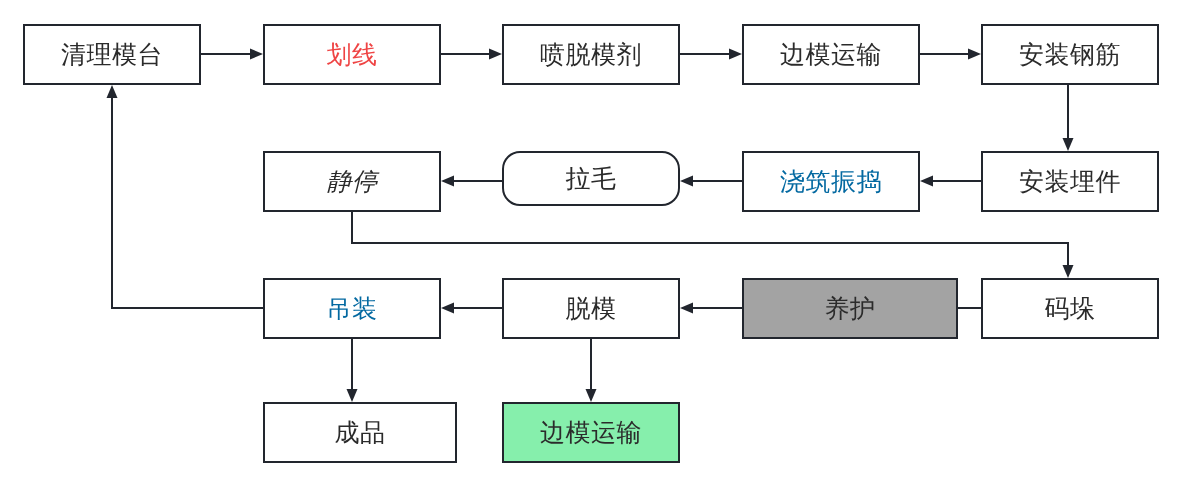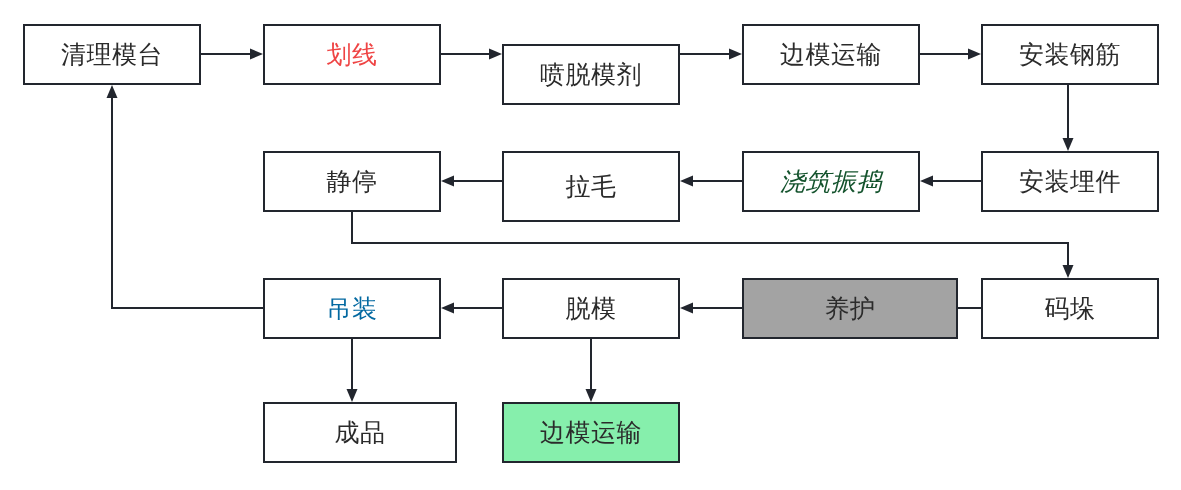--- a/index.html
+++ b/index.html
@@ -85,37 +85,37 @@
       </g>
   </svg>
 
   <div id="nodes-layer">
       <div class="node" style="left: 23px; top: 24px; width: 178px; height: 61px; border-color: rgb(34, 38, 46); border-width: 2px; background: rgb(255, 255, 255);">
         <span class="node-label" style="color: rgb(43, 43, 43);">清理模台</span>
       </div>
       <div class="node" style="left: 263px; top: 24px; width: 178px; height: 61px; border-color: rgb(34, 38, 46); border-width: 2px; background: rgb(255, 255, 255);">
         <span class="node-label" style="color: #ef4444;">划线</span>
       </div>
-      <div class="node" style="left: 502px; top: 24px; width: 178px; height: 61px; border-color: rgb(34, 38, 46); border-width: 2px; background: rgb(255, 255, 255); margin-top: 20px;">
+      <div class="node" style="left: 502px; top: 24px; width: 178px; height: 61px; border-color: rgb(34, 38, 46); border-width: 2px; background: rgb(255, 255, 255);">
         <span class="node-label" style="color: rgb(43, 43, 43);">喷脱模剂</span>
       </div>
       <div class="node" style="left: 742px; top: 24px; width: 178px; height: 61px; border-color: rgb(34, 38, 46); border-width: 2px; background: rgb(255, 255, 255);">
         <span class="node-label" style="color: rgb(43, 43, 43);">边模运输</span>
       </div>
       <div class="node" style="left: 981px; top: 24px; width: 178px; height: 61px; border-color: rgb(34, 38, 46); border-width: 2px; background: rgb(255, 255, 255);">
         <span class="node-label" style="color: rgb(43, 43, 43);">安装钢筋</span>
       </div>
-      <div class="node" style="left: 263px; top: 151px; width: 178px; height: 61px; border-color: rgb(34, 38, 46); border-width: 2px; background: rgb(255, 255, 255);">
+      <div class="node" style="left: 263px; top: 151px; width: 178px; height: 61px; border-color: rgb(34, 38, 46); border-width: 2px; background: rgb(255, 255, 255); font-style: italic;">
         <span class="node-label" style="color: rgb(43, 43, 43);">静停</span>
       </div>
-      <div class="node" style="left: 502px; top: 151px; width: 178px; height: 71px; border-color: rgb(34, 38, 46); border-width: 2px; background: rgb(255, 255, 255);">
+      <div class="node" style="left: 502px; top: 151px; width: 178px; height: 55px; border-color: rgb(34, 38, 46); border-width: 2px; background: rgb(255, 255, 255); border-radius: 18px;">
         <span class="node-label" style="color: rgb(43, 43, 43);">拉毛</span>
       </div>
       <div class="node" style="left: 742px; top: 151px; width: 178px; height: 61px; border-color: rgb(34, 38, 46); border-width: 2px; background: rgb(255, 255, 255);">
-        <span class="node-label" style="color: #14532d; font-style: italic;">浇筑振捣</span>
+        <span class="node-label" style="color: #0369a1;">浇筑振捣</span>
       </div>
       <div class="node" style="left: 981px; top: 151px; width: 178px; height: 61px; border-color: rgb(34, 38, 46); border-width: 2px; background: rgb(255, 255, 255);">
         <span class="node-label" style="color: rgb(43, 43, 43);">安装埋件</span>
       </div>
       <div class="node" style="left: 263px; top: 278px; width: 178px; height: 61px; border-color: rgb(34, 38, 46); border-width: 2px; background: rgb(255, 255, 255);">
         <span class="node-label" style="color: #0369a1;">吊装</span>
       </div>
       <div class="node" style="left: 502px; top: 278px; width: 178px; height: 61px; border-color: rgb(34, 38, 46); border-width: 2px; background: rgb(255, 255, 255);">
         <span class="node-label" style="color: rgb(43, 43, 43);">脱模</span>
       </div>

